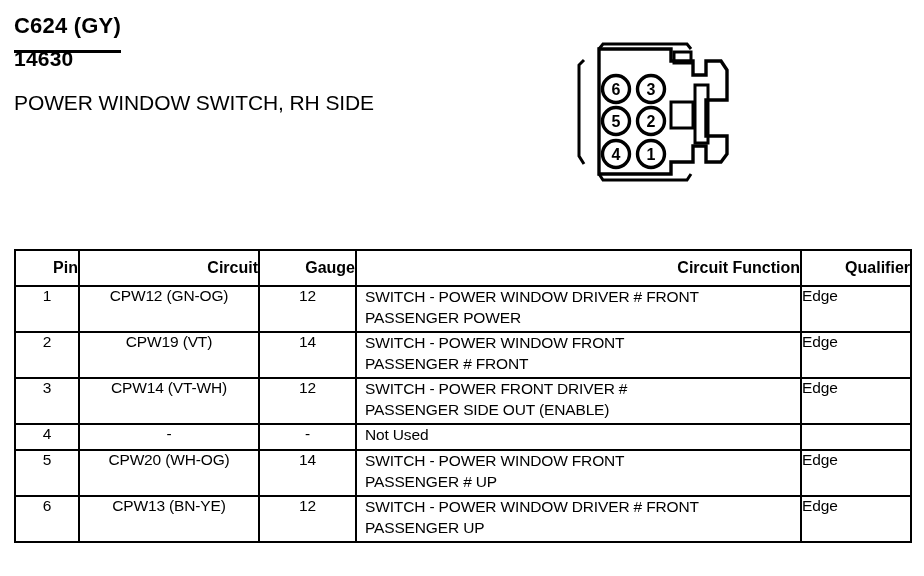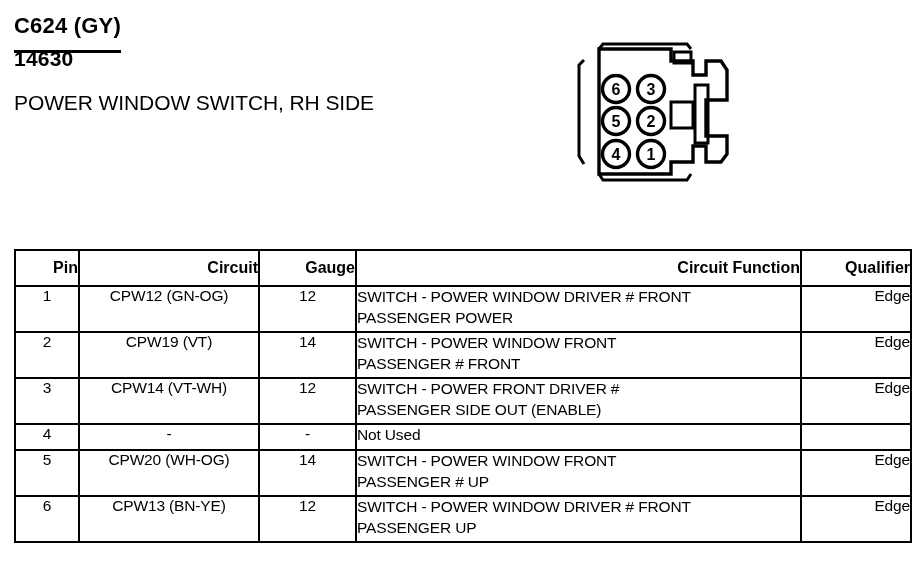--- a/index.html
+++ b/index.html
@@ -98,23 +98,23 @@
   }
   .cell-pin, .cell-circuit, .cell-gauge {
     text-align: center;
     padding-top: 4px;
   }
   .cell-function {
     text-align: left;
     padding: 3px 0 0 4px;
     line-height: 1.35;
   }
-  .cell-function .fn-line { white-space: nowrap; display: block; }
+  .cell-function .fn-line { white-space: nowrap; display: block; padding-left: 8px; }
   .cell-qual {
-    text-align: right;
+    text-align: left;
     padding: 4px 0 0 4px;
   }
   .cell-function.small-text {
     font-size: 14.5px;
     padding-top: 2px;
   }
 </style>
 </head>
 <body>
 

